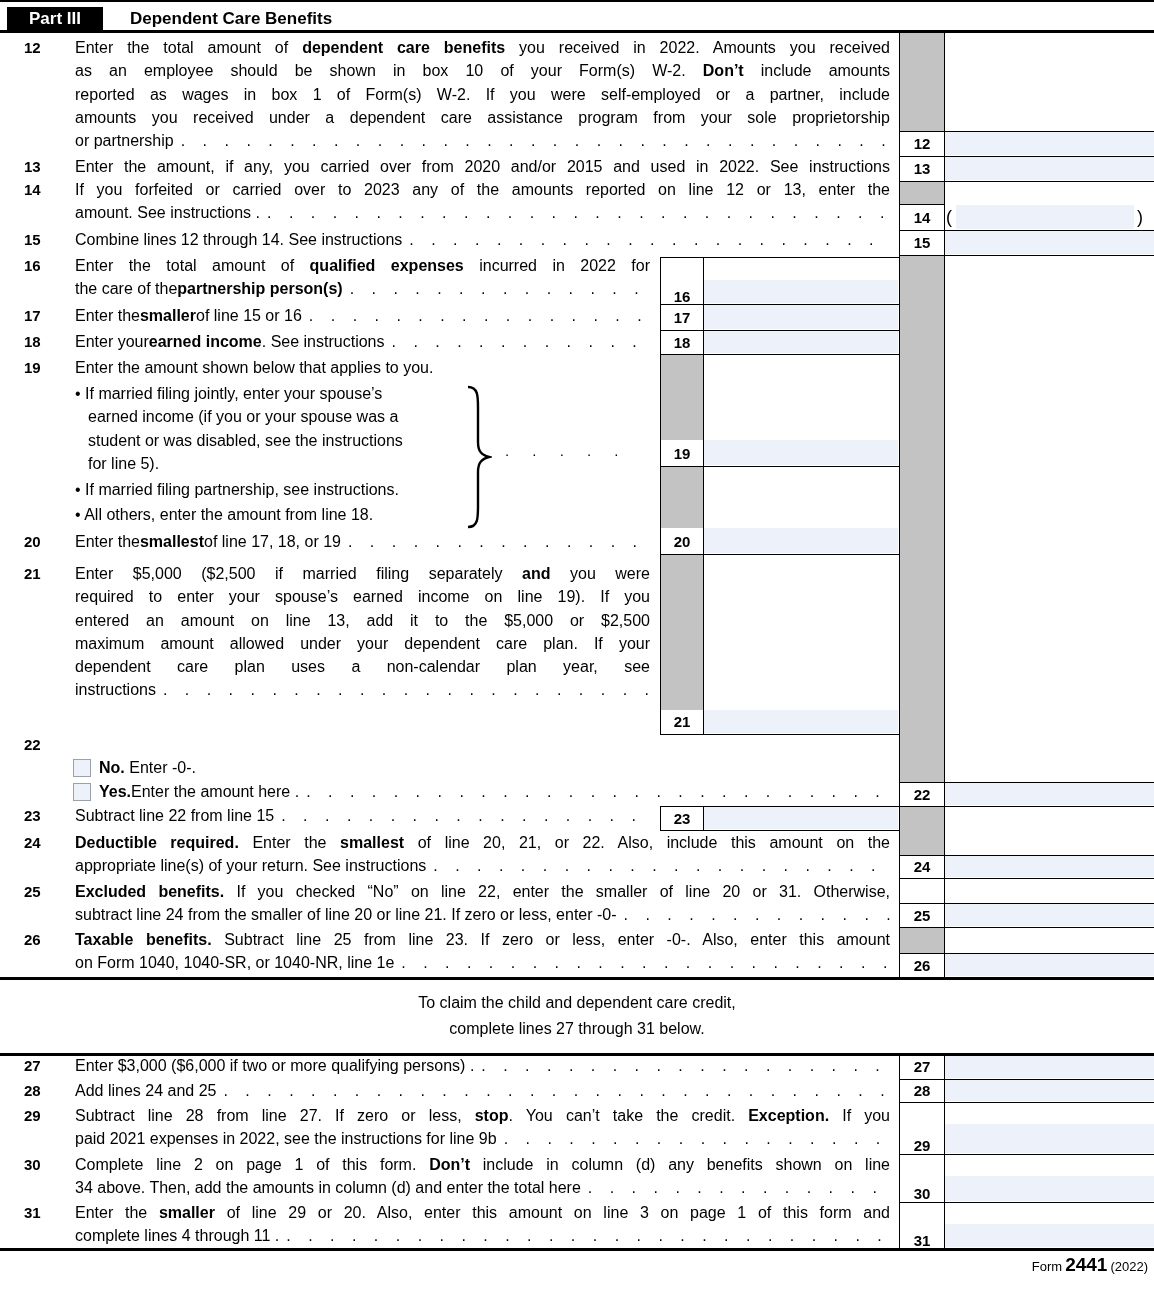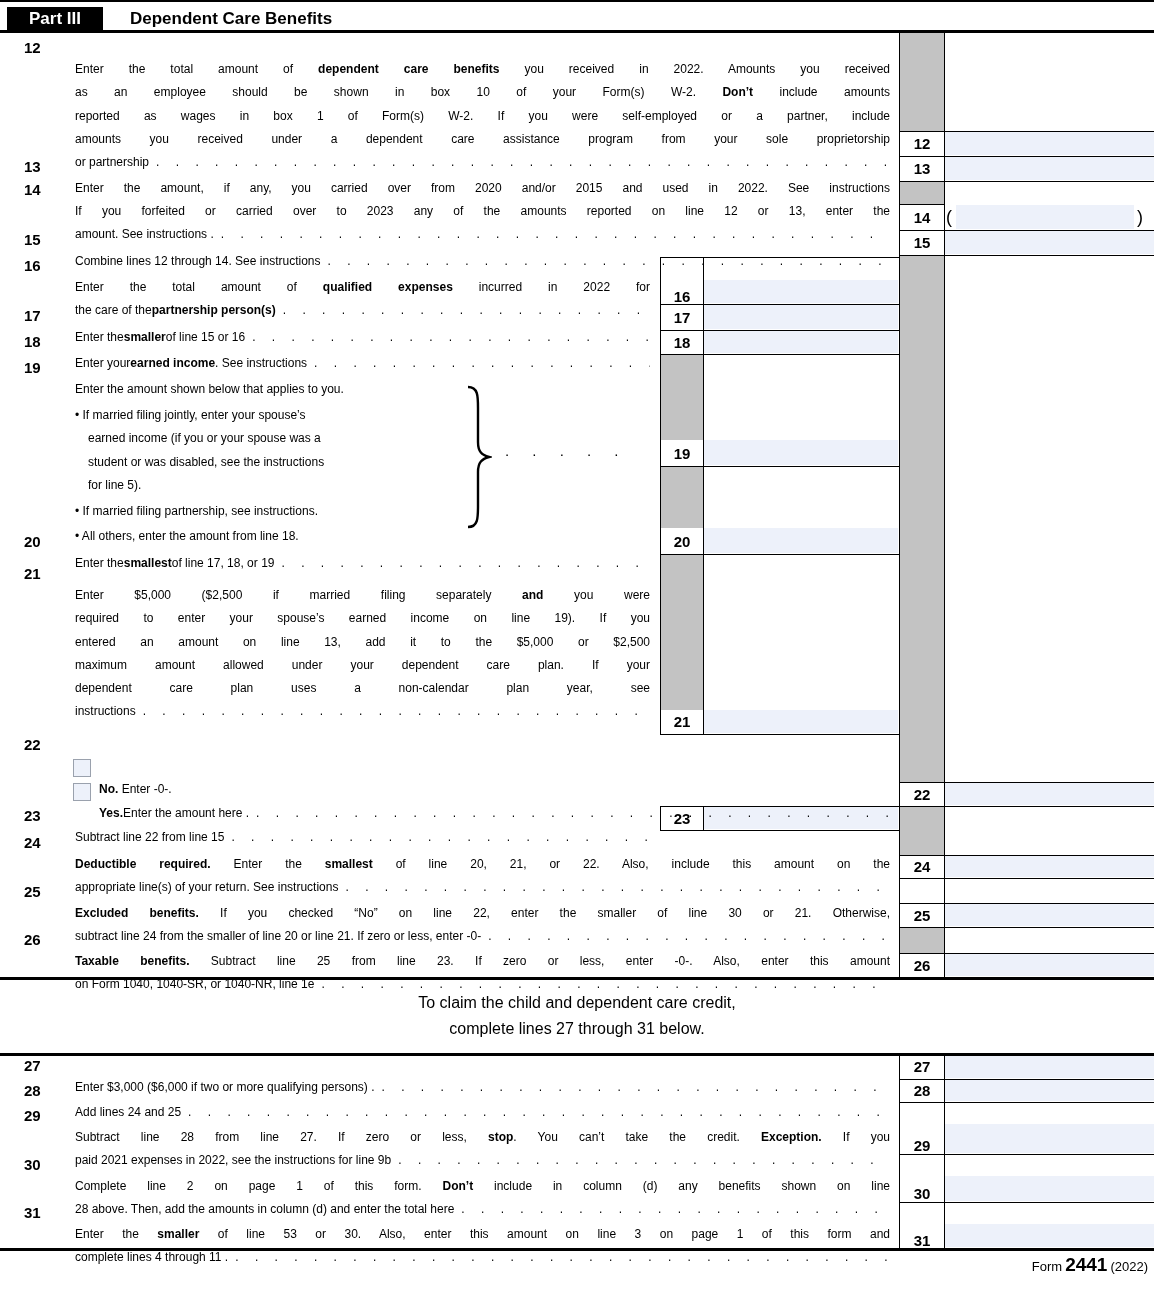--- a/index.html
+++ b/index.html
@@ -1,21 +1,21 @@
 <!DOCTYPE html>
 <html><head>
 <meta charset="utf-8">
 <style>
   html,body{margin:0;padding:0;background:#fff;}
   #page{position:relative;width:1154px;height:1294px;background:#fff;overflow:hidden;
         font-family:"Liberation Sans",sans-serif;color:#000;}
   .hl,.vl{position:absolute;background:#000;}
   .gray{position:absolute;background:#c3c3c3;}
   .blue{position:absolute;background:#edf1fa;}
-  .p{position:absolute;font-size:12px;line-height:23.3px;margin-top:22px;}
+  .p{position:absolute;font-size:16px;line-height:23.3px;}
   .p .pl{min-height:23.3px;}
   .p .pl.flex{display:flex;align-items:baseline;white-space:nowrap;}
   .p .pl.flex span,.p .pl.flex b{flex:0 0 auto;}
   .p .pl.flex .dotfill{flex:1 1 auto;overflow:hidden;white-space:nowrap;margin-left:7px;word-spacing:13px;}
   .p .pl.ind{padding-left:13px;}
   .p.just .pl:not(.flex){text-align:justify;text-align-last:justify;}
   .num{position:absolute;left:24px;font-weight:bold;font-size:15px;line-height:23.3px;}
   .cell{position:absolute;display:flex;justify-content:center;align-items:center;
         font-weight:bold;font-size:15px;line-height:15px;}
   .cell.bottom{align-items:flex-end;padding-bottom:4px;}
@@ -263,21 +263,21 @@
       </div>
     </div>
   <div class="p just" style="left:75px;top:831px;width:815px">
       <div class="pl"><b>Deductible required.</b><span> Enter the </span><b>smallest</b><span> of line 20, 21, or 22. Also, include this amount on the</span></div>
       <div class="pl flex">
         <span>appropriate line(s) of your return. See instructions</span>
         <span class="dotfill">. . . . . . . . . . . . . . . . . . . . . . . . . . . . . . . . . . . . . . . . . . . .</span>
       </div>
     </div>
   <div class="p just" style="left:75px;top:880px;width:815px">
-      <div class="pl"><b>Excluded benefits.</b><span> If you checked “No” on line 22, enter the smaller of line 30 or 21. Otherwise,</span></div>
+      <div class="pl"><b>Excluded benefits.</b><span> If you checked “No” on line 22, enter the smaller of line 20 or 31. Otherwise,</span></div>
       <div class="pl flex">
         <span>subtract line 24 from the smaller of line 20 or line 21. If zero or less, enter -0-</span>
         <span class="dotfill">. . . . . . . . . . . . . . . . . . . . . . . . . . . . . . . . . . . . . . . . . . . .</span>
       </div>
     </div>
   <div class="p just" style="left:75px;top:928px;width:815px">
       <div class="pl"><b>Taxable benefits.</b><span> Subtract line 25 from line 23. If zero or less, enter -0-. Also, enter this amount</span></div>
       <div class="pl flex">
         <span>on Form 1040, 1040-SR, or 1040-NR, line 1e</span>
         <span class="dotfill">. . . . . . . . . . . . . . . . . . . . . . . . . . . . . . . . . . . . . . . . . . . .</span>
@@ -298,26 +298,26 @@
   <div class="p just" style="left:75px;top:1104px;width:815px">
       <div class="pl"><span>Subtract line 28 from line 27. If zero or less, </span><b>stop</b><span>. You can’t take the credit. </span><b>Exception.</b><span> If you</span></div>
       <div class="pl flex">
         <span>paid 2021 expenses in 2022, see the instructions for line 9b</span>
         <span class="dotfill">. . . . . . . . . . . . . . . . . . . . . . . . . . . . . . . . . . . . . . . . . . . .</span>
       </div>
     </div>
   <div class="p just" style="left:75px;top:1153px;width:815px">
       <div class="pl"><span>Complete line 2 on page 1 of this form. </span><b>Don’t</b><span> include in column (d) any benefits shown on line</span></div>
       <div class="pl flex">
-        <span>28 above. Then, add the amounts in column (d) and enter the total here</span>
+        <span>34 above. Then, add the amounts in column (d) and enter the total here</span>
         <span class="dotfill">. . . . . . . . . . . . . . . . . . . . . . . . . . . . . . . . . . . . . . . . . . . .</span>
       </div>
     </div>
   <div class="p just" style="left:75px;top:1201px;width:815px">
-      <div class="pl"><span>Enter the </span><b>smaller</b><span> of line 53 or 30. Also, enter this amount on line 3 on page 1 of this form and</span></div>
+      <div class="pl"><span>Enter the </span><b>smaller</b><span> of line 29 or 20. Also, enter this amount on line 3 on page 1 of this form and</span></div>
       <div class="pl flex">
         <span>complete lines 4 through 11 .</span>
         <span class="dotfill">. . . . . . . . . . . . . . . . . . . . . . . . . . . . . . . . . . . . . . . . . . . .</span>
       </div>
     </div>
 
   <div class="checkbox" style="left:73px;top:759px"></div>
   <div class="checkbox" style="left:73px;top:783px"></div>
 
   <svg class="brace" width="28" height="146" viewBox="0 0 28 146">

